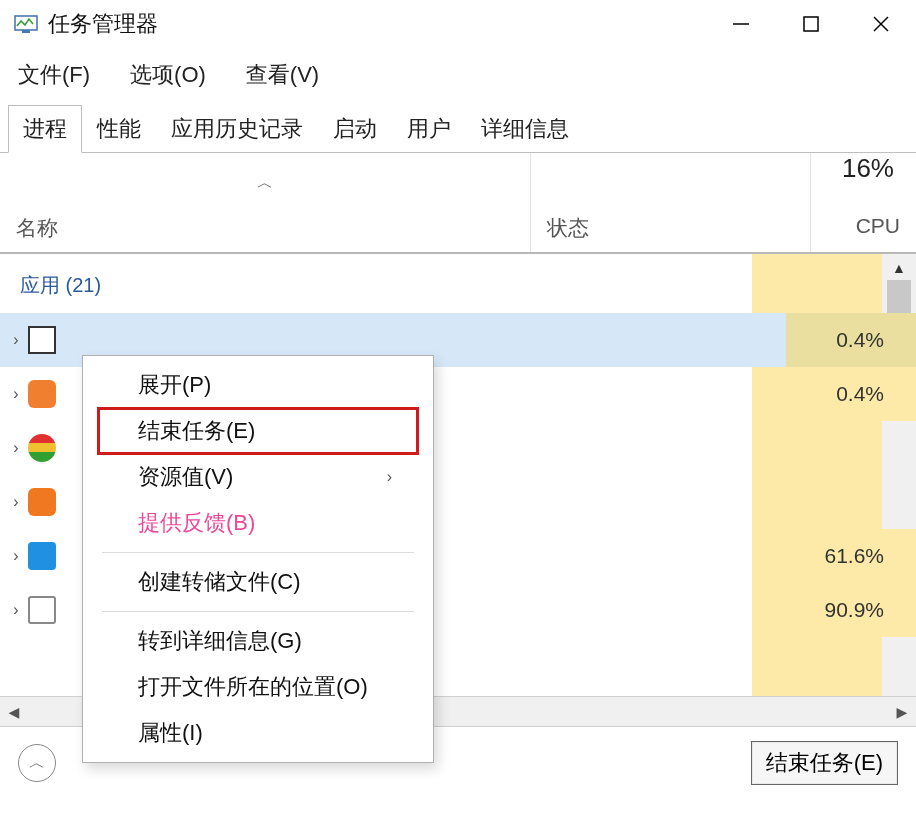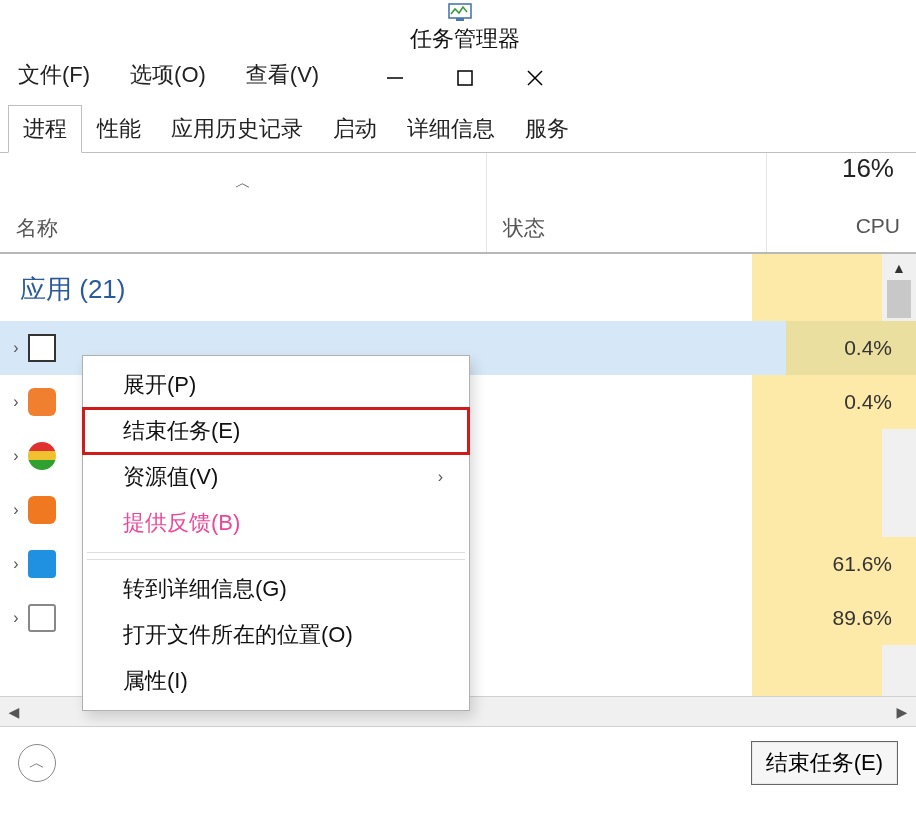--- a/index.html
+++ b/index.html
@@ -11,21 +11,20 @@
     height: 814px;
     overflow: hidden;
     position: relative;
   }
   .titlebar {
     display: flex;
     align-items: center;
     height: 48px;
     padding-left: 14px;
     border-bottom: 0;
-    flex-direction: column;
   }
   .titlebar .app-icon {
     width: 24px; height: 24px;
     margin-right: 10px;
   }
   .titlebar .title {
     font-size: 22px;
     color: #111;
     flex: 0 0 auto;
   }
@@ -70,21 +69,21 @@
     position: relative;
   }
   .header-row .col {
     padding: 10px 16px 10px 16px;
     color: #555;
     font-size: 21px;
   }
   .col-name { flex: 1 1 auto; min-width: 420px; }
   .col-status { width: 280px; border-left: 1px solid #e4e4e4; }
   .col-cpu {
-    width: 150px;
+    width: 106px;
     border-left: 1px solid #e4e4e4;
     text-align: right;
     padding-right: 22px;
   }
   .cpu-hdr-pct {
     font-size: 26px;
     color: #222;
     text-align: right;
     padding-right: 22px;
   }
@@ -93,21 +92,21 @@
     font-size: 16px;
     color: #555;
     padding-top: 10px;
   }
   .content {
     position: relative;
     height: 442px;
     overflow: hidden;
   }
   .group-hdr {
-    font-size: 26px;
+    font-size: 20px;
     color: #2b5a9b;
     padding: 18px 20px 14px 20px;
   }
   .row {
     display: flex;
     align-items: center;
     height: 54px;
     position: relative;
   }
   .row.selected {
@@ -122,21 +121,21 @@
   }
   .row .ico {
     width: 28px; height: 28px;
     margin-left: 6px;
     display: inline-block;
   }
   .row .cpu-cell {
     margin-left: auto;
     width: 130px;
     text-align: right;
-    padding-right: 24px;
+    padding-right: 32px;
     background: #fde9a8;
     height: 100%;
     display: flex;
     align-items: center;
     justify-content: flex-end;
     font-size: 21px;
     color: #333;
   }
   .row.selected .cpu-cell { background: #eadf9f; }
   .cpu-bg-strip {
@@ -194,25 +193,25 @@
     padding: 6px 14px;
     font-size: 22px;
     background: #f6f6f6;
     box-shadow: inset 0 0 0 1px rgba(0,0,0,0.05);
   }
   
   .ctx {
     position: absolute;
     left: 82px;
     top: 355px;
-    width: 388px;
+    width: 352px;
     background: #fff;
     border: 1px solid #b0b0b0;
     box-shadow: 4px 6px 12px rgba(0,0,0,0.15);
-    padding: 6px 0;
+    padding: 6px 15px;
     z-index: 10;
   }
   .ctx-item {
     padding: 8px 26px 8px 40px;
     font-size: 22px;
     color: #111;
     position: relative;
     display: flex;
     align-items: center;
   }
@@ -276,22 +275,22 @@
   <span>文件(F)</span>
   <span>选项(O)</span>
   <span>查看(V)</span>
 </div>
 
 <div class="tabs">
   <div class="tab active">进程</div>
   <div class="tab">性能</div>
   <div class="tab">应用历史记录</div>
   <div class="tab">启动</div>
+  <div class="tab">用户</div>
   <div class="tab">详细信息</div>
-  <div class="tab">服务</div>
 </div>
 
 <div class="header-row" style="border-bottom:none;">
   <div class="col col-name">
       <div class="caret-up">︿</div>
     </div>
   <div class="col col-status" style="border-left:1px solid #e4e4e4;"></div>
   <div class="cpu-hdr-pct col-cpu" style="border-left:1px solid #e4e4e4;">16%</div>
 </div>
 <div class="header-row">
@@ -328,21 +327,21 @@
     <span class="ico orange2"></span>
   </div>
   <div class="row">
     <span class="chev">›</span>
     <span class="ico blue"></span>
     <span class="cpu-cell">61.6%</span>
   </div>
   <div class="row">
     <span class="chev">›</span>
     <span class="ico gray"></span>
-    <span class="cpu-cell">89.6%</span>
+    <span class="cpu-cell">90.9%</span>
   </div>
 </div>
 
 <div class="hscroll">
   <div class="arrow">◀</div>
   <div class="track"></div>
   <div class="arrow">▶</div>
 </div>
 
 <div class="footer">
@@ -354,17 +353,18 @@
 
 <div class="ctx">
   <div class="ctx-item">展开(P)</div>
   <div class="ctx-item highlighted">结束任务(E)</div>
   <div class="ctx-item">
     <span>资源值(V)</span>
     <span class="sub-arrow">›</span>
   </div>
   <div class="ctx-item disabled">提供反馈(B)</div>
   <div class="ctx-sep"></div>
+  <div class="ctx-item">创建转储文件(C)</div>
   <div class="ctx-sep"></div>
   <div class="ctx-item">转到详细信息(G)</div>
   <div class="ctx-item">打开文件所在的位置(O)</div>
   <div class="ctx-item">属性(I)</div>
 </div>
 
 </body></html>

